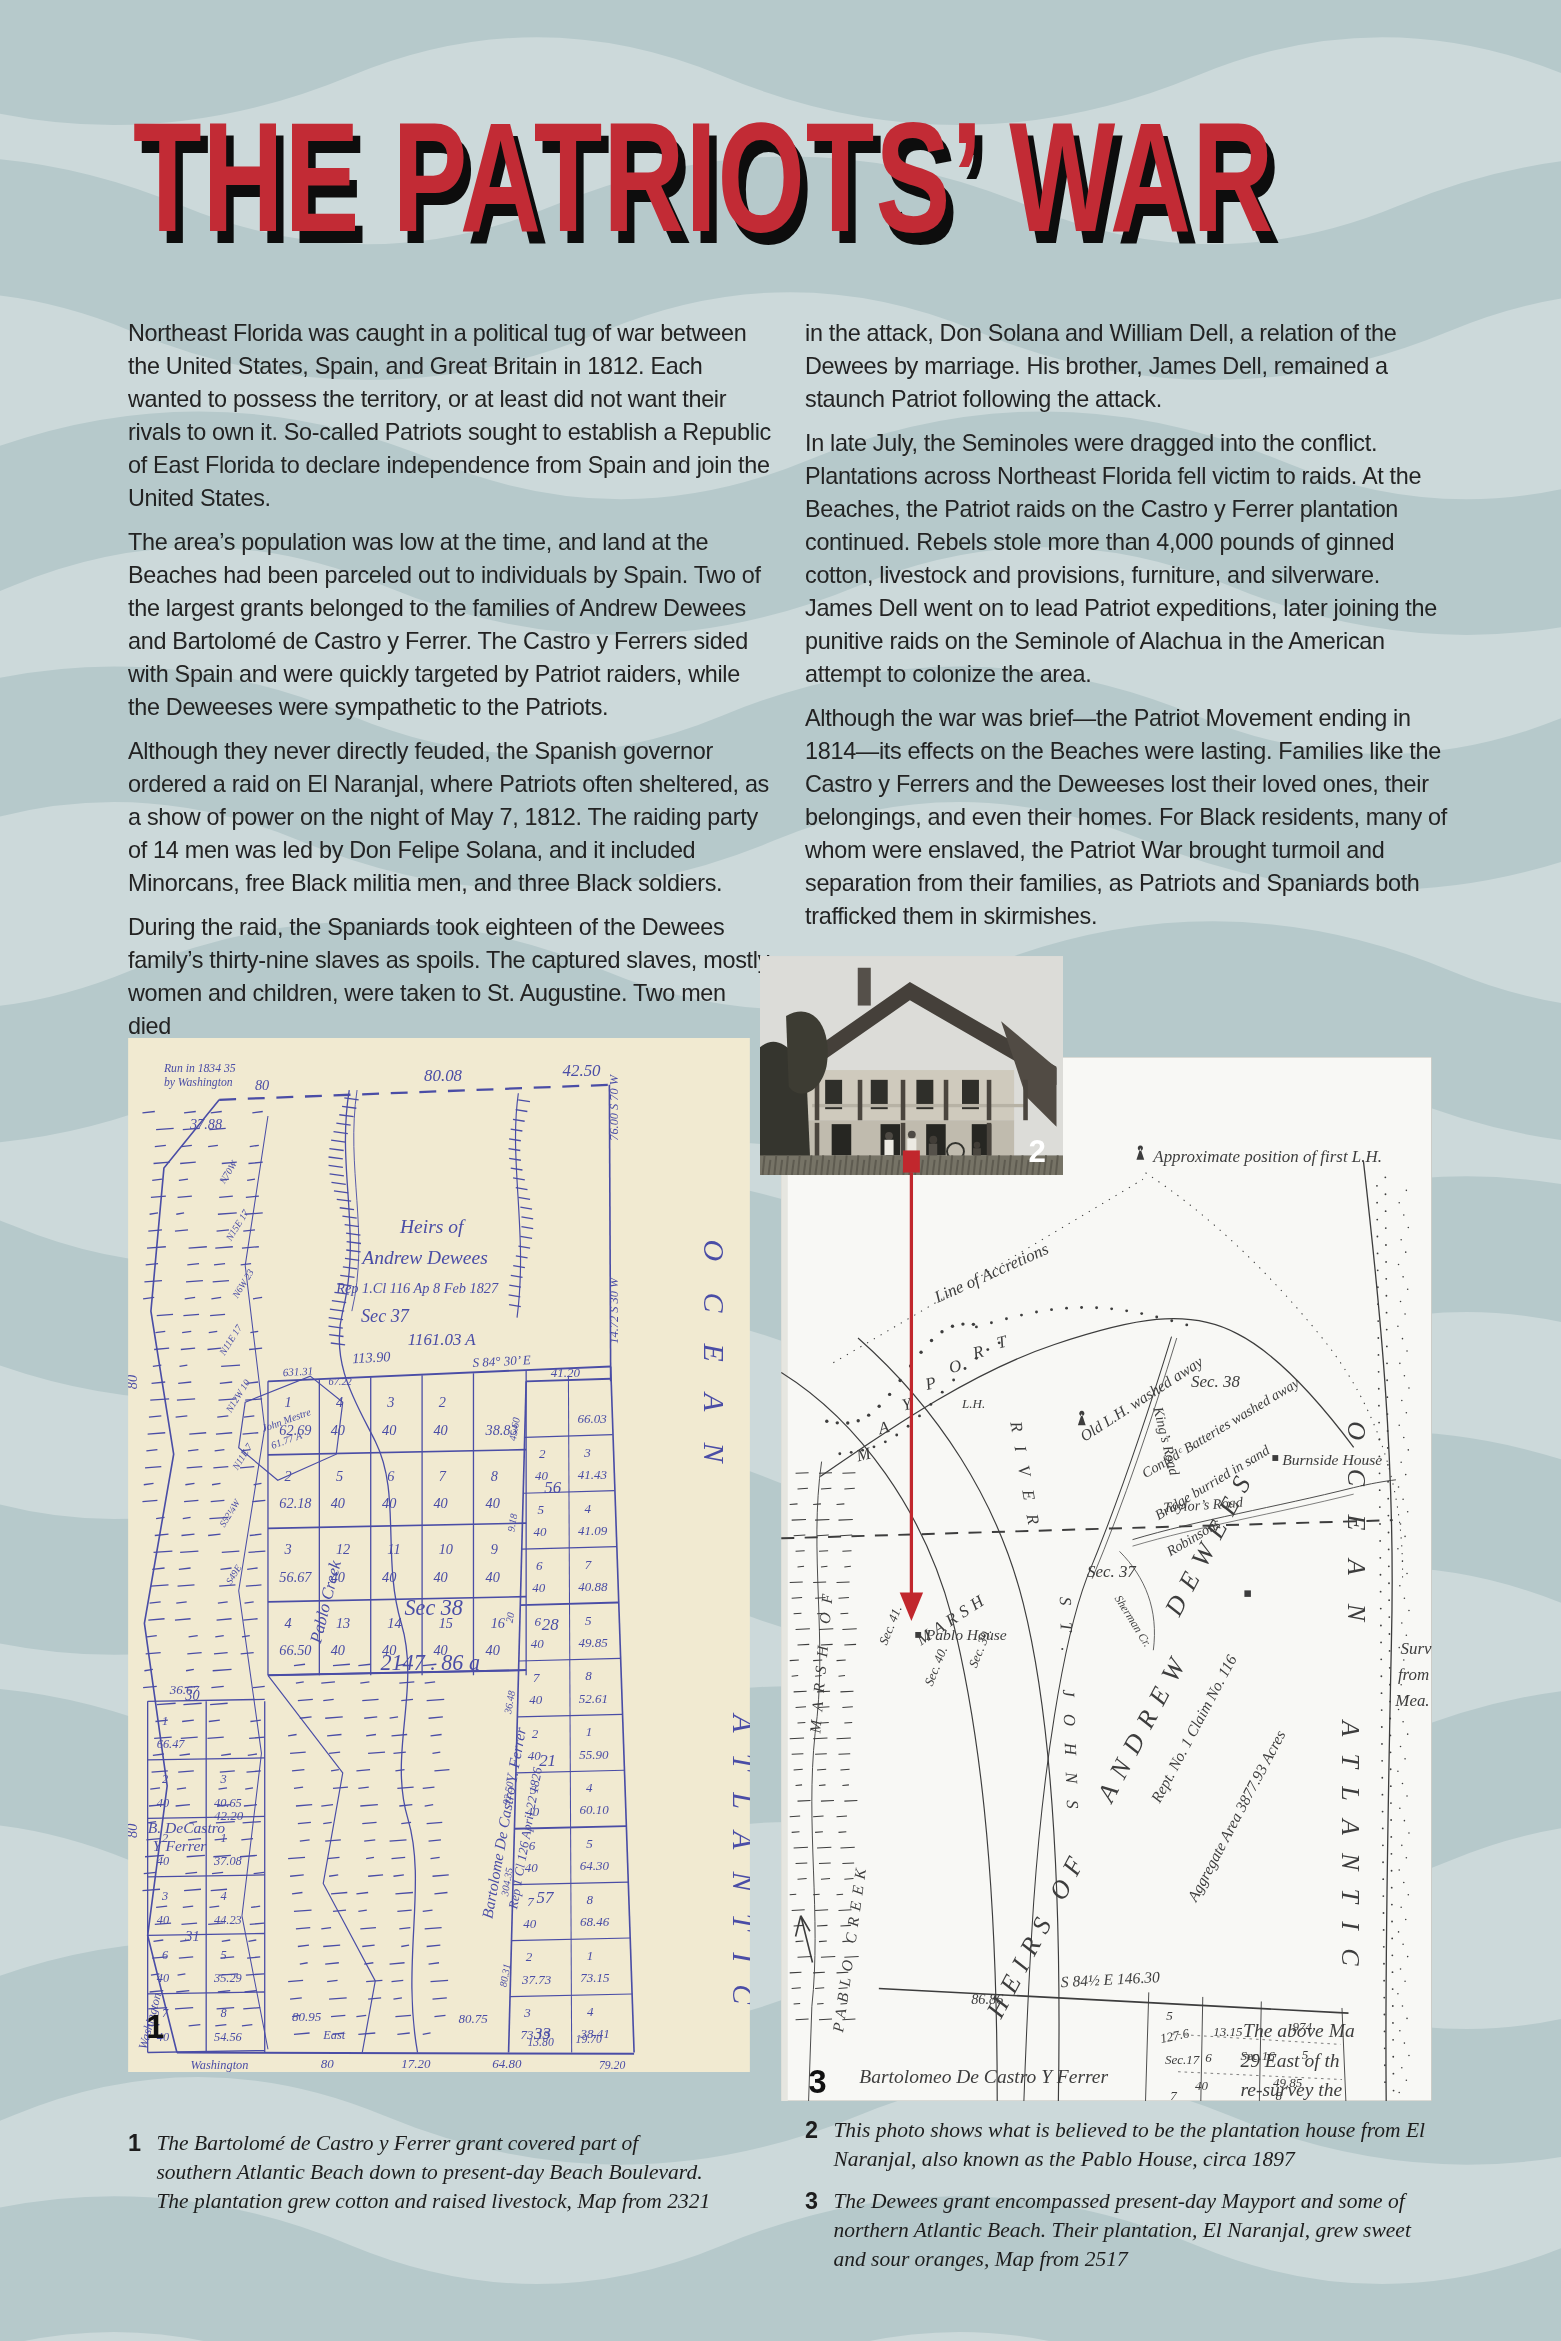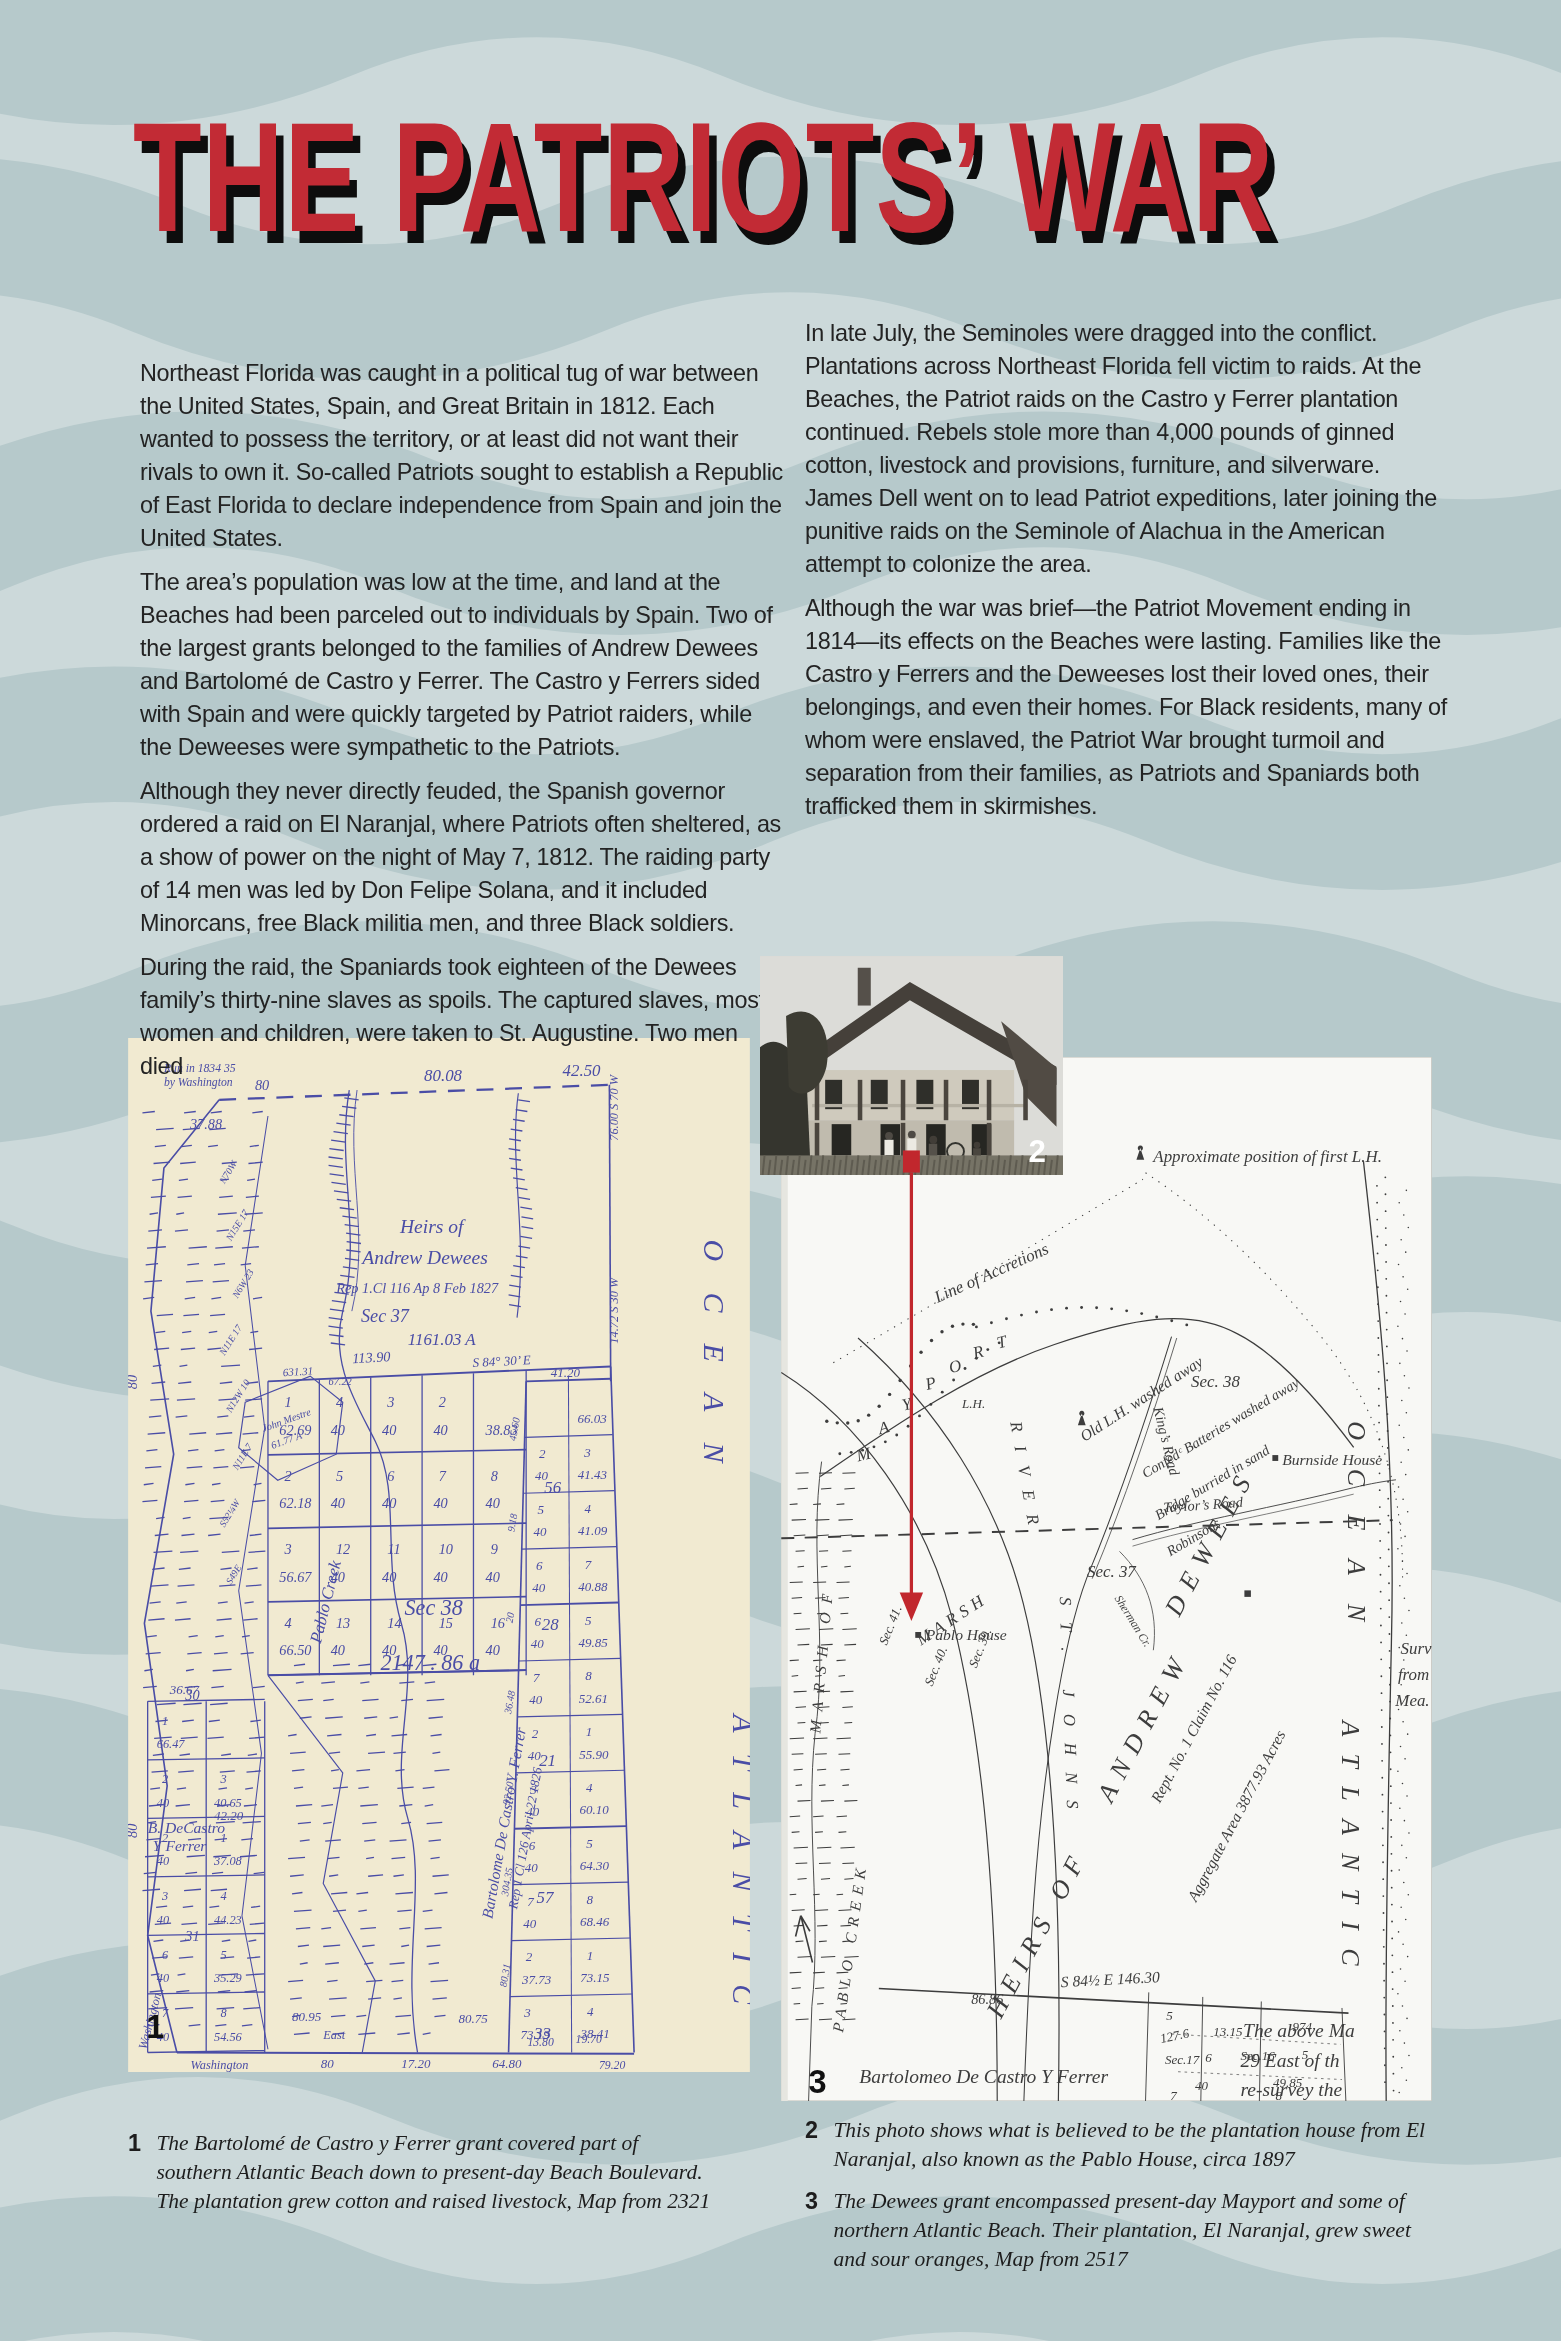--- a/index.html
+++ b/index.html
@@ -6,21 +6,21 @@
   body{width:1561px;height:2342px;position:relative;overflow:hidden;
        background:#ccd9da;font-family:"Liberation Sans",sans-serif;}
   #waves{position:absolute;left:0;top:0;z-index:0;}
   
   #title-wrap{position:absolute;left:133px;top:96px;z-index:3;transform:scaleX(.72);transform-origin:left top;}
   #title-wrap h1{margin:0;font-size:156px;line-height:1.05;font-weight:bold;letter-spacing:1.3px;
       color:#c22b35;text-shadow:10.4px 11.7px 0 #0d0d0d;white-space:nowrap;font-family:"Liberation Sans",sans-serif;}
   
   .col{position:absolute;top:317px;width:644px;z-index:3;color:#232323;
        font-size:23.4px;line-height:33px;letter-spacing:-0.3px;}
-  #col-left{left:140px;margin-top:40px;}
+  #col-left{left:128px;}
   #col-right{left:805px;}
   .col p{margin:0 0 11px 0;}
   
   #map1851{position:absolute;left:128px;top:1038px;z-index:2;}
   #photo{position:absolute;left:760px;top:956px;z-index:4;}
   #map1886{position:absolute;left:781px;top:1057px;z-index:2;}
   #red-arrow{position:absolute;left:891px;top:1142px;z-index:5;}
   
   .cap{position:absolute;z-index:3;display:flex;gap:10.4px;width:625px;
        font-family:"Liberation Serif",serif;font-style:italic;color:#1d1d1d;
@@ -55,20 +55,21 @@
   <h1>THE PATRIOTS’ WAR</h1>
 </div>
 
 <div id="col-left" class="col">
   <p>Northeast Florida was caught in a political tug of war between the United States, Spain, and Great Britain in 1812. Each wanted to possess the territory, or at least did not want their rivals to own it. So-called Patriots sought to establish a Republic of East Florida to declare independence from Spain and join the United States.</p>
   <p>The area’s population was low at the time, and land at the Beaches had been parceled out to individuals by Spain. Two of the largest grants belonged to the families of Andrew Dewees and Bartolomé de Castro y Ferrer. The Castro y Ferrers sided with Spain and were quickly targeted by Patriot raiders, while the Deweeses were sympathetic to the Patriots.</p>
   <p>Although they never directly feuded, the Spanish governor ordered a raid on El Naranjal, where Patriots often sheltered, as a show of power on the night of May 7, 1812. The raiding party of 14 men was led by Don Felipe Solana, and it included Minorcans, free Black militia men, and three Black soldiers.</p>
   <p>During the raid, the Spaniards took eighteen of the Dewees family’s thirty-nine slaves as spoils. The captured slaves, mostly women and children, were taken to St. Augustine. Two men died</p>
 </div>
 <div id="col-right" class="col">
+  <p>in the attack, Don Solana and William Dell, a relation of the Dewees by marriage. His brother, James Dell, remained a staunch Patriot following the attack.</p>
   <p>In late July, the Seminoles were dragged into the conflict. Plantations across Northeast Florida fell victim to raids. At the Beaches, the Patriot raids on the Castro y Ferrer plantation continued. Rebels stole more than 4,000 pounds of ginned cotton, livestock and provisions, furniture, and silverware. James Dell went on to lead Patriot expeditions, later joining the punitive raids on the Seminole of Alachua in the American attempt to colonize the area.</p>
   <p>Although the war was brief—the Patriot Movement ending in 1814—its effects on the Beaches were lasting. Families like the Castro y Ferrers and the Deweeses lost their loved ones, their belongings, and even their homes. For Black residents, many of whom were enslaved, the Patriot War brought turmoil and separation from their families, as Patriots and Spaniards both trafficked them in skirmishes.</p>
 </div>
 
 <svg id="map1851" width="622" height="1034" viewBox="0 0 956 1590">
   <rect x="0" y="0" width="956" height="1590" fill="#f1ead1"></rect>
   <g stroke="#4a4da6" fill="none" stroke-width="2.5">
 
     <path d="M140,95 L740,72" stroke-dasharray="26 18" stroke-width="3.5"></path>
 

